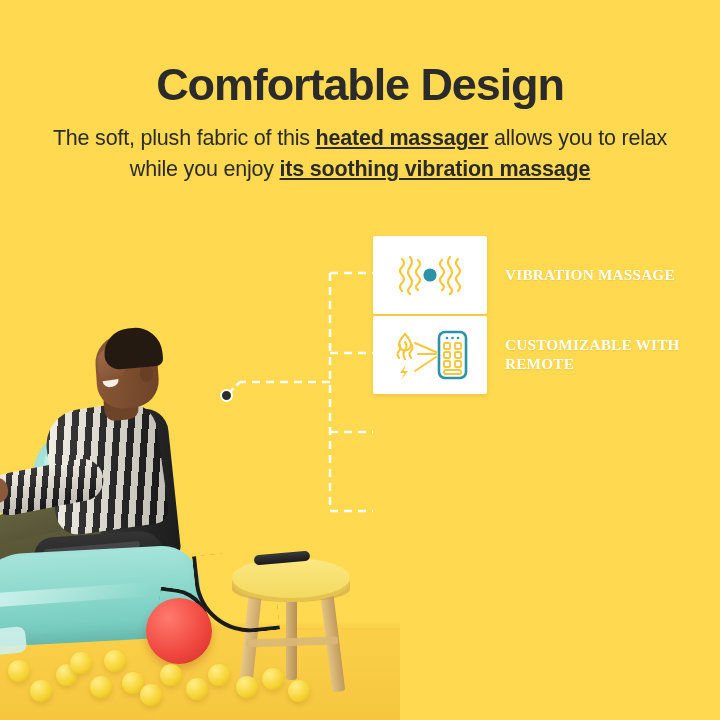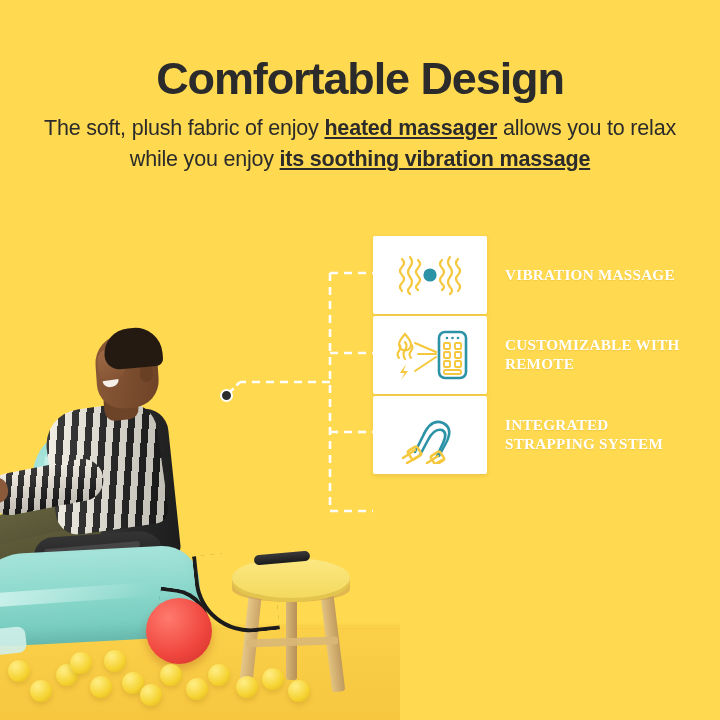--- a/index.html
+++ b/index.html
@@ -7,21 +7,21 @@
     width:720px;height:720px;overflow:hidden;
     font-family:"Liberation Sans", sans-serif;
     background:#FFD94F;
   }
   #stage{position:relative;width:720px;height:720px;background:#FFD94F;overflow:hidden;}
 
   
   .header{position:absolute;left:0;top:46px;width:720px;text-align:center;}
   .headline{
     font-size:45px;font-weight:bold;color:#2B2B2B;letter-spacing:-1.1px;
-    line-height:1.0;margin:10px;
+    line-height:1.0;margin:16px;
   }
   .subline{
     margin:12px auto 0;width:640px;
     font-size:21.5px;color:#2B2B2B;line-height:1.44;font-weight:400;
     letter-spacing:-0.2px;
   }
   .subline b{font-weight:bold;text-decoration:underline;}
 
   
   .photo{position:absolute;left:0;bottom:0;width:400px;height:470px;overflow:hidden;}
@@ -144,21 +144,21 @@
     text-shadow:0 1px 1px rgba(180,130,20,.18);}
 </style>
 </head>
 <body>
 
 <div id="stage">
 
   <div class="header">
     <h1 class="headline">Comfortable Design</h1>
     <p class="subline">
-      <span>The soft, plush fabric of enjoy </span><b>heated massager</b><span> allows you to relax while you enjoy </span><b>its soothing vibration massage</b>
+      <span>The soft, plush fabric of this </span><b>heated massager</b><span> allows you to relax while you enjoy </span><b>its soothing vibration massage</b>
     </p>
   </div>
 
   <div class="photo">
     <div class="floor"></div>
     <div class="floorline"></div>
 
     <div class="chair-back"></div>
     <div class="chair-back-hl"></div>
 
@@ -281,34 +281,15 @@
             <rect x="68" y="26" width="6" height="6" rx="1"></rect>
             <rect x="57" y="35" width="6" height="6" rx="1"></rect>
             <rect x="68" y="35" width="6" height="6" rx="1"></rect>
           </g>
           <rect x="57" y="44" width="17" height="4" rx="1.6" fill="none" stroke="#F5C73C" stroke-width="1.8"></rect>
         </svg>
       </div>
       <div class="flabel">CUSTOMIZABLE WITH REMOTE</div>
     </div>
 
-    <div class="frow">
-      <div class="card">
-        <svg width="74" height="58" viewBox="0 0 74 58">
-          <g fill="none" stroke="#2C92A6" stroke-width="2.6" stroke-linecap="round">
-            <path d="M22 46 L30 30 Q38 12 50 17 Q60 22 54 35 L46 50"></path>
-            <path d="M27 49 L35 34 Q41 22 49 24 Q55 27 50 37 L44 50"></path>
-          </g>
-          <g fill="none" stroke="#F5C73C" stroke-width="2.5" stroke-linecap="round">
-            <path d="M22 44 L10 52"></path>
-            <path d="M26 50 L14 57"></path>
-            <rect x="16" y="42" width="11" height="10" rx="2" transform="rotate(-32 21.5 47)"></rect>
-            <path d="M45 50 L34 57"></path>
-            <path d="M49 54 L39 60"></path>
-            <rect x="39" y="47" width="11" height="10" rx="2" transform="rotate(-32 44.5 52)"></rect>
-          </g>
-        </svg>
-      </div>
-      <div class="flabel">INTEGRATED STRAPPING SYSTEM</div>
-    </div>
 
   </div>
 </div>
 
 </body></html>

